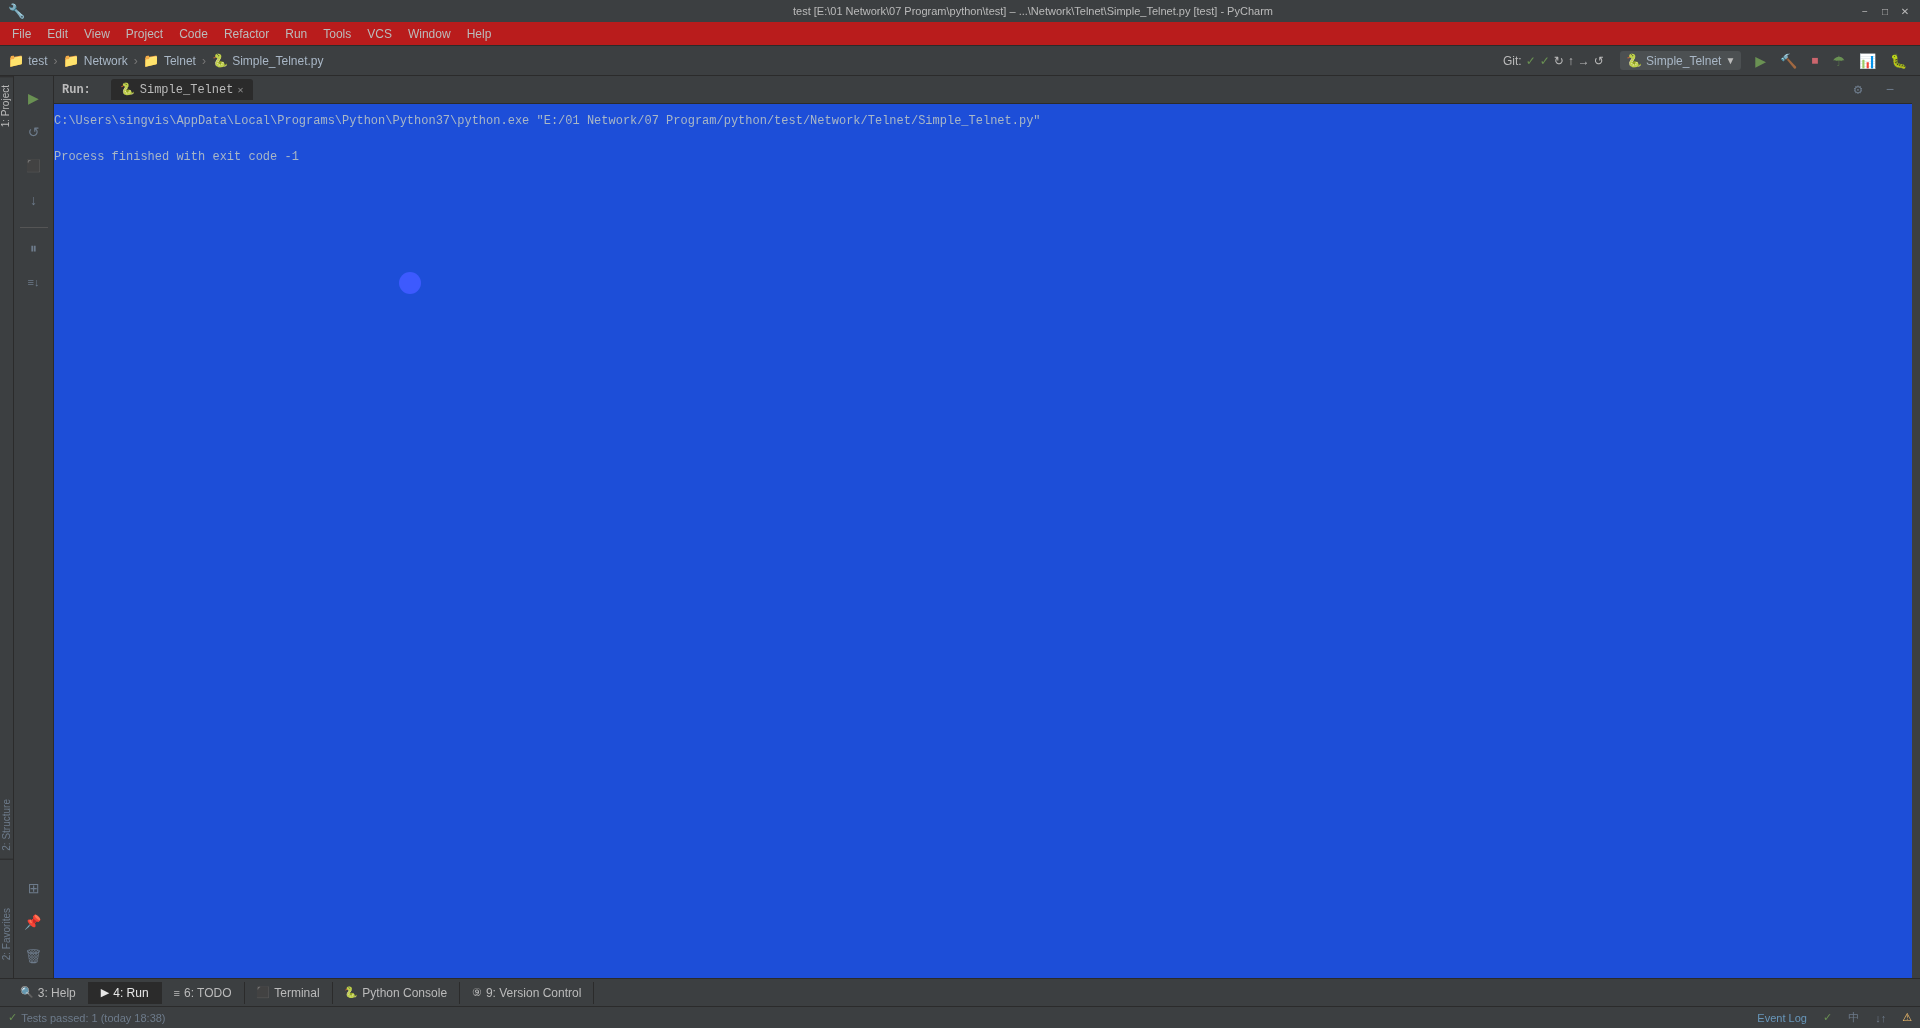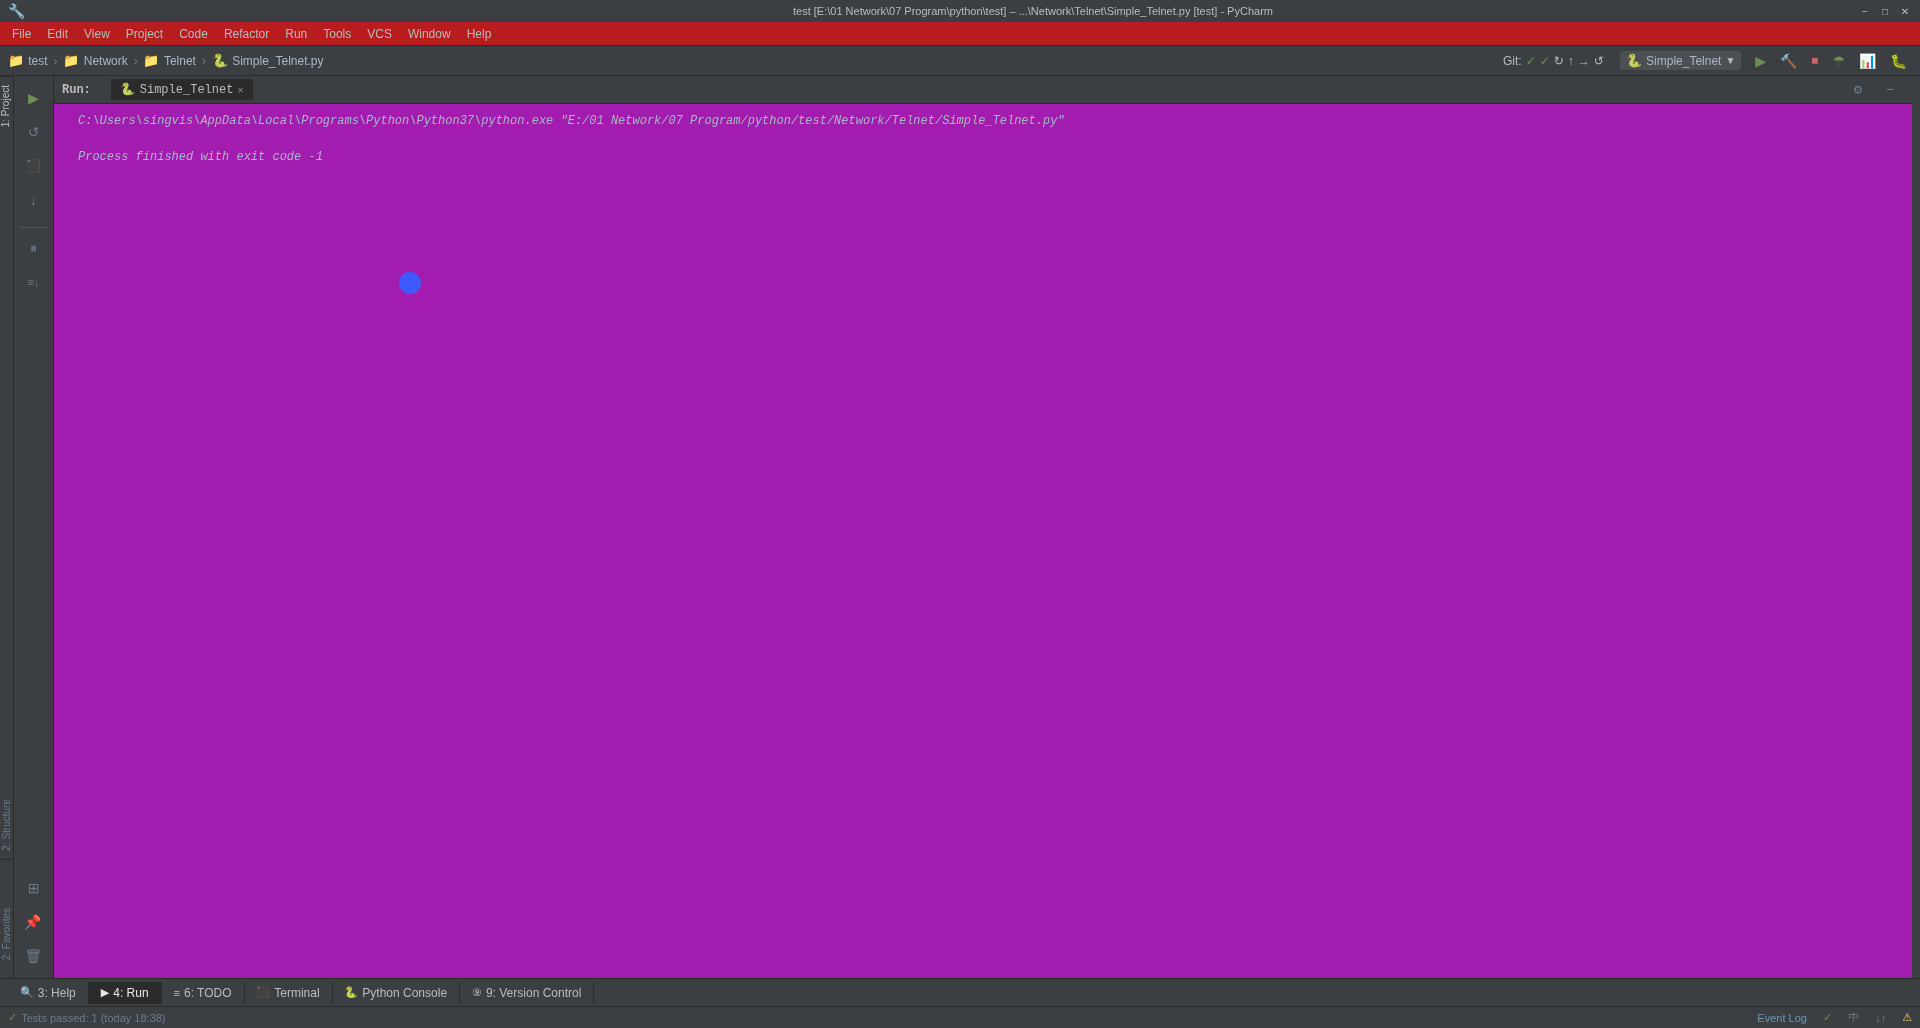--- a/index.html
+++ b/index.html
@@ -164,28 +164,27 @@
     }
     .run-tab-close {
       font-size: 10px;
       color: #888;
       cursor: pointer;
     }
 
     
     #run-output {
       flex: 1;
-      padding: 8px 24px;
+      padding: 8px 0;
       font-family: 'Consolas', 'Courier New', monospace;
       font-size: 12px;
       line-height: 1.5;
-      background: #a21caf;
+      background: #1d4ed8;
       color: #a9b7c6;
       position: relative;
-      font-style: italic;
     }
     .output-line { white-space: nowrap; }
     .output-path { color: #a9b7c6; }
     .output-exit { color: #a9b7c6; }
 
     
     #cursor-dot {
       width: 22px;
       height: 22px;
       background: #3d5afe;

